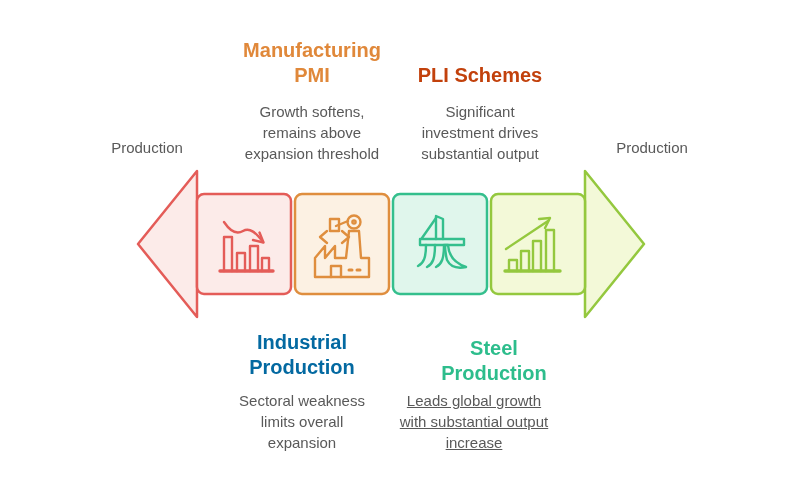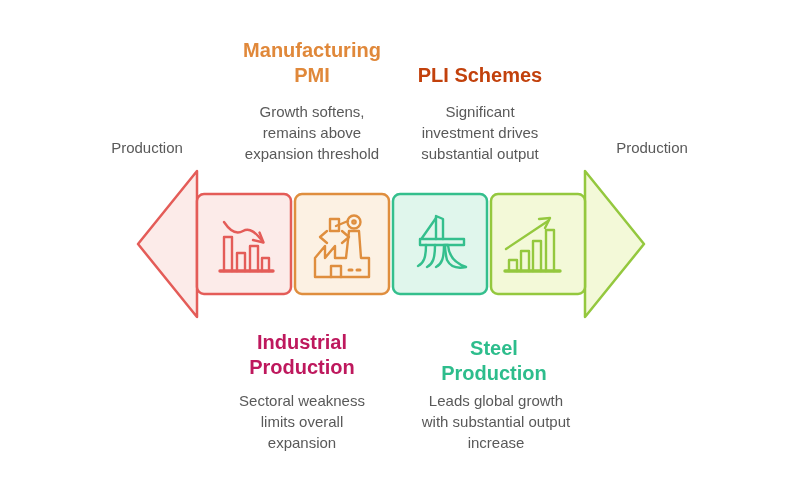--- a/index.html
+++ b/index.html
@@ -10,21 +10,21 @@
   .abs{position:absolute;}
   .item-title{
     font-weight:bold;font-size:20px;line-height:25px;text-align:center;
   }
   .item-desc{
     font-size:15px;line-height:21px;text-align:center;color:#595959;
   }
   .axis-label{
     font-size:15px;line-height:18px;text-align:center;color:#595959;
   }
-  .t-red{color:#be185d;}
+  .t-red{color:#0369a1;}
   .t-orange{color:#e0883a;}
   .t-teal{color:#2dbd8c;}
   .t-green{color:#c2410c;}
 </style>
 </head>
 <body>
 
 <div class="canvas">
 
   <svg class="abs" style="left:0;top:0" width="792" height="480" viewBox="0 0 792 480">
@@ -88,15 +88,15 @@
   <div class="abs item-title t-orange" style="left:227px;top:38px;width:170px;">Manufacturing PMI</div>
   <div class="abs item-desc" style="left:237px;top:101px;width:150px;">Growth softens, remains above expansion threshold</div>
 
   <div class="abs item-title t-green" style="left:395px;top:63px;width:170px;">PLI Schemes</div>
   <div class="abs item-desc" style="left:410px;top:101px;width:140px;">Significant investment drives substantial output</div>
 
   <div class="abs item-title t-red" style="left:237px;top:330px;width:130px;">Industrial Production</div>
   <div class="abs item-desc" style="left:232px;top:390px;width:140px;text-align:center;">Sectoral weakness limits overall expansion</div>
 
   <div class="abs item-title t-teal" style="left:429px;top:330px;width:130px;margin-top:6px;">Steel Production</div>
-  <div class="abs item-desc" style="left:421px;top:390px;width:150px;">Leads global growth with substantial output increase</div>
+  <div class="abs item-desc" style="left:399px;top:390px;width:150px;text-decoration:underline;">Leads global growth with substantial output increase</div>
 
 </div>
 
 </body></html>

